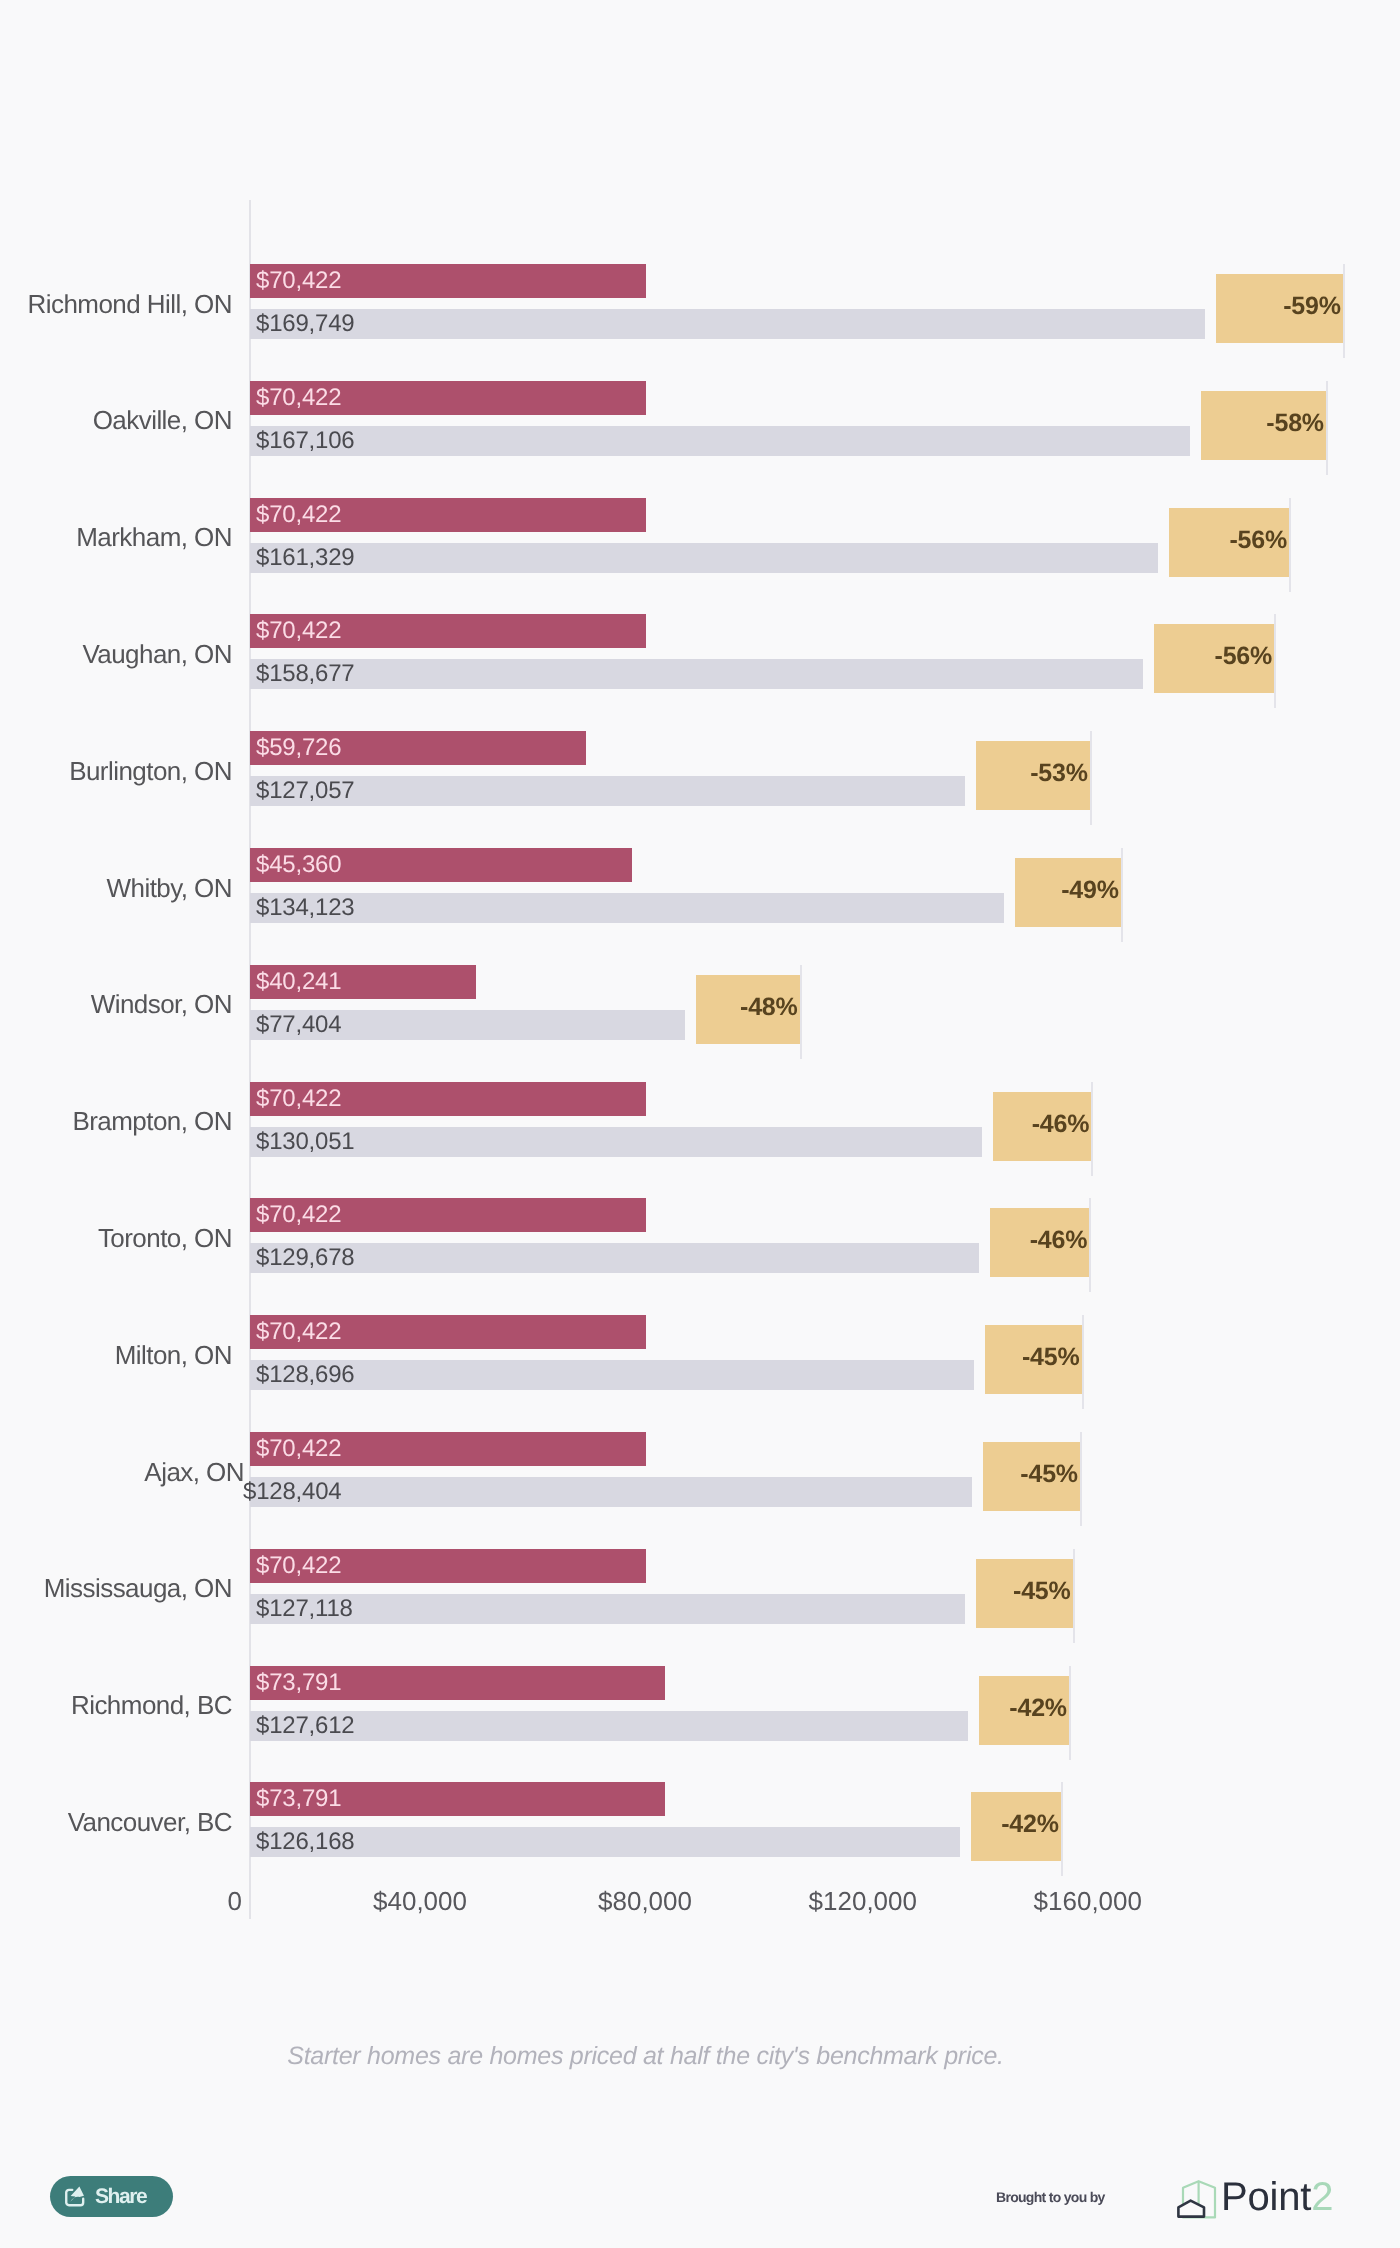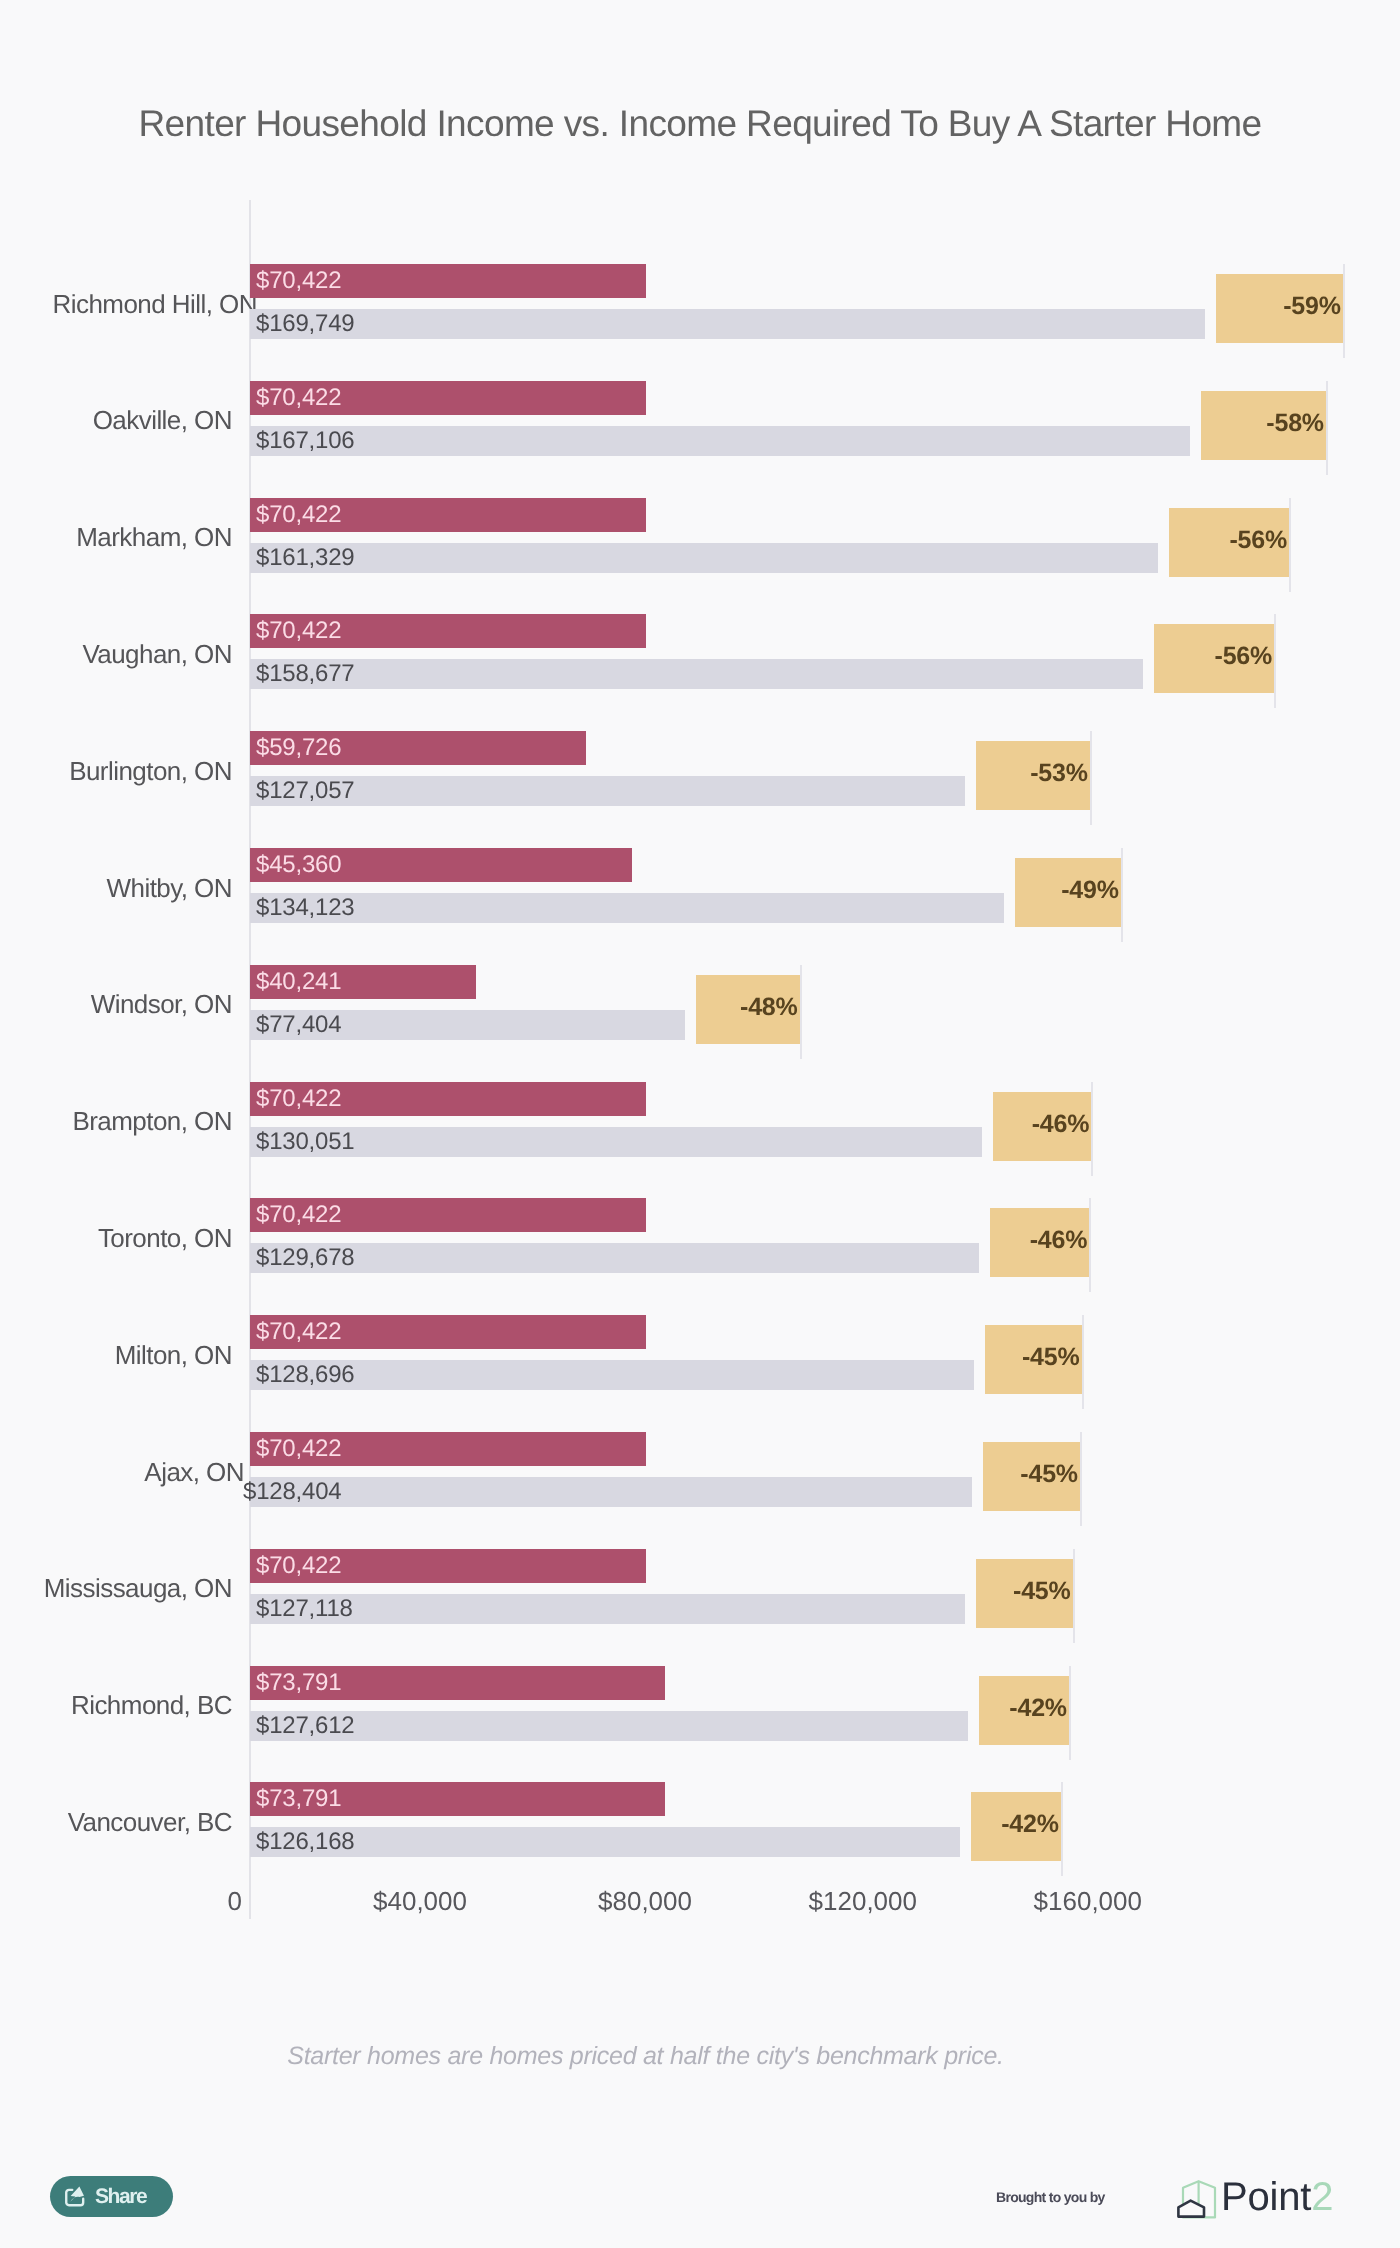--- a/index.html
+++ b/index.html
@@ -69,26 +69,25 @@
   }
   .logo{position:absolute;left:1176px;top:2177px;}
   .logo-word{position:absolute;left:1221px;top:2176px;font-size:40px;line-height:42px;color:#2b303c;letter-spacing:-0.2px;white-space:nowrap;}
   .logo-word .two{color:#a8d8b9;}
 </style>
 </head>
 <body>
 
 <div class="page">
 
-  <div class="subtitle">Renter Household Income vs. Income Required To Buy A Starter Home</div>
 
   <div class="plot" id="plot">
     <div class="axisline" style="left: 249px; top: 200px; width: 2px; height: 1719px;"></div>
     <div class="row">
-      <div class="catlabel" style="left: 0px; width: 232px; top: 290.5px; padding-left: 25px;">Richmond Hill, ON</div>
+      <div class="catlabel" style="left: 0px; width: 232px; top: 290.5px;">Richmond Hill, ON</div>
       <div class="bar bar-a" style="left: 250px; top: 264px; width: 396.1px; height: 34px;"></div>
       <div class="barlabel lab-a" style="left: 256px; top: 269px;">$70,422</div>
       <div class="bar bar-b" style="left: 250px; top: 309px; width: 954.8px; height: 30px;"></div>
       <div class="barlabel lab-b" style="left: 256px; top: 312px;">$169,749</div>
       <div class="bar bar-c" style="left: 1215.8px; top: 274px; width: 128px; height: 69px;"></div>
       <div class="tickline" style="left: 1342.9px; top: 264px; height: 94px;"></div>
       <div class="barlabel lab-c" style="left: 1215.8px; width: 125px; top: 294px;">-59%</div>
     </div>
     <div class="row">
       <div class="catlabel" style="left: 0px; width: 232px; top: 407.3px;">Oakville, ON</div>

